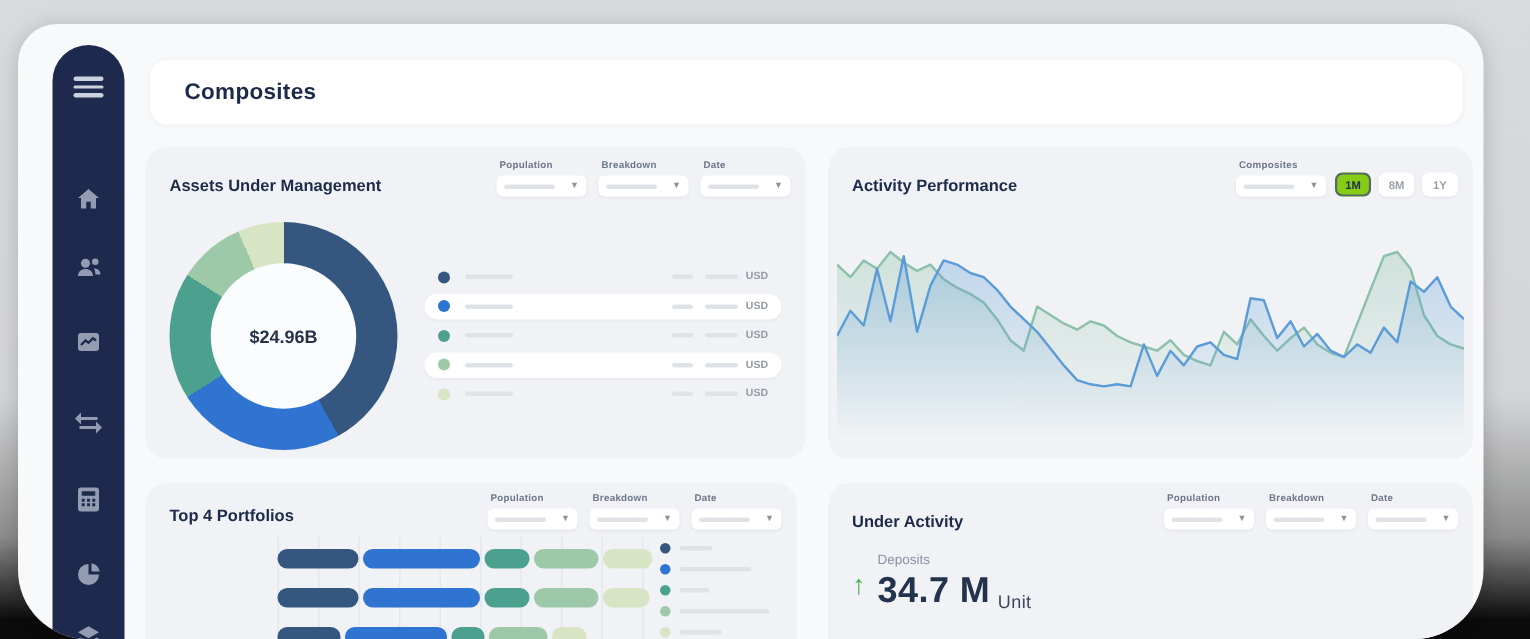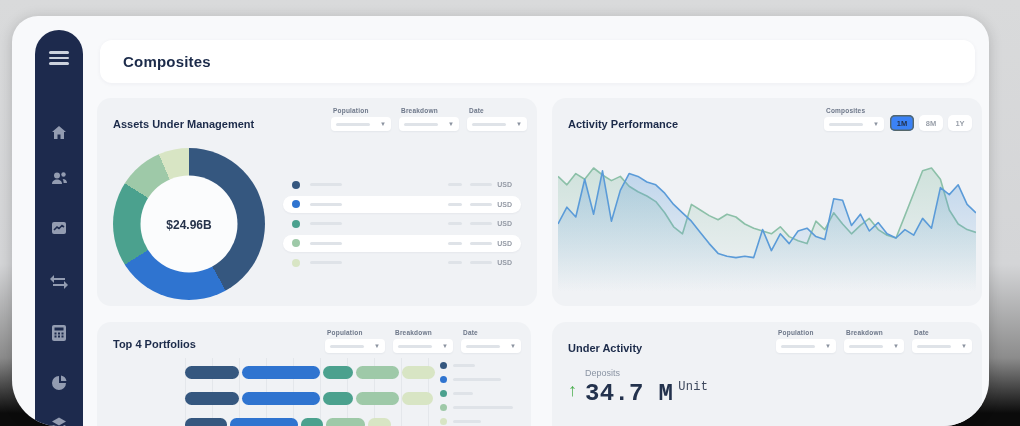--- a/index.html
+++ b/index.html
@@ -34,21 +34,21 @@
   .select { width:60px; height:14px; background:#fff; border-radius:4px; display:flex; align-items:center;
     justify-content:space-between; padding:0 5px; cursor:pointer; box-shadow:0 1px 2px rgba(30,43,77,.06); }
   .ph { height:3px; background:#dfe3e8; border-radius:2px; }
   .select .ph { width:34px; }
   .caret { font-size:6px; color:#8b93a0; line-height:1; }
   
   .comp-controls { position:absolute; right:10px; top:9px; display:flex; align-items:flex-end; gap:6px; }
   .range-btn { width:24px; height:16px; border-radius:5px; background:#fff; color:#9aa0aa; font-size:7.5px;
     font-weight:bold; display:flex; align-items:center; justify-content:center; cursor:pointer;
     box-shadow:0 1px 2px rgba(30,43,77,.06); }
-  .range-btn.active { background:#3b82f6; color:#23324d; box-shadow:inset 0 0 0 1.4px #55676a; }
+  .range-btn.active { background:#84cc16; color:#23324d; box-shadow:inset 0 0 0 1.4px #55676a; }
   
   .donut { position:absolute; left:16px; top:50px; width:152px; height:152px; border-radius:50%; }
   .donut .hole { position:absolute; left:50%; top:50%; width:97px; height:97px; transform:translate(-50%,-50%);
     background:#fbfcfd; border-radius:50%; display:flex; align-items:center; justify-content:center; }
   .donut .hole span { font-size:12px; font-weight:bold; color:#25324a; }
   
   .aum-legend { position:absolute; left:186px; top:78px; width:238px; }
   .lg-row { height:17px; margin-bottom:2.5px; display:flex; align-items:center; padding:0 9px; border-radius:9px; }
   .lg-row.alt { background:#ffffff; box-shadow:0 1px 2px rgba(30,43,77,.05); }
   .dot { width:8px; height:8px; border-radius:50%; flex:none; }
@@ -64,21 +64,21 @@
   .row-label .ph { width:40px; height:4px; }
   .track { flex:1; display:flex; gap:3px; }
   .seg { height:13px; border-radius:7px; flex:none; }
   .t10-legend { position:absolute; left:343px; top:40px; }
   .t10-legend .entry { display:flex; align-items:center; gap:6px; margin-bottom:7px; }
   .t10-legend .dot { width:7px; height:7px; }
   
   .cash-body { position:absolute; left:16px; top:46px; display:flex; align-items:flex-start; gap:8px; }
   .up-arrow { font-size:18px; font-weight:bold; color:#4caf50; margin-top:12px; }
   .dep-label { font-size:9px; color:#8a94a3; margin-bottom:2px; }
-  .dep-value { font-size:24px; font-weight:bold; color:#23324d; letter-spacing:.3px; display:flex; align-items:flex-start;font-family:Liberation Mono, monospace; }
+  .dep-value { font-size:24px; font-weight:bold; color:#23324d; letter-spacing:.3px; display:flex; align-items:flex-end; }
   .dep-unit { font-size:12px; font-weight:normal; color:#3c475c; margin-left:5px; }
 </style>
 </head>
 <body>
 
 <div class="stage">
   <div class="surface">
 
     <div class="sidebar">
       <div class="sb-ic" style="top:21px">

